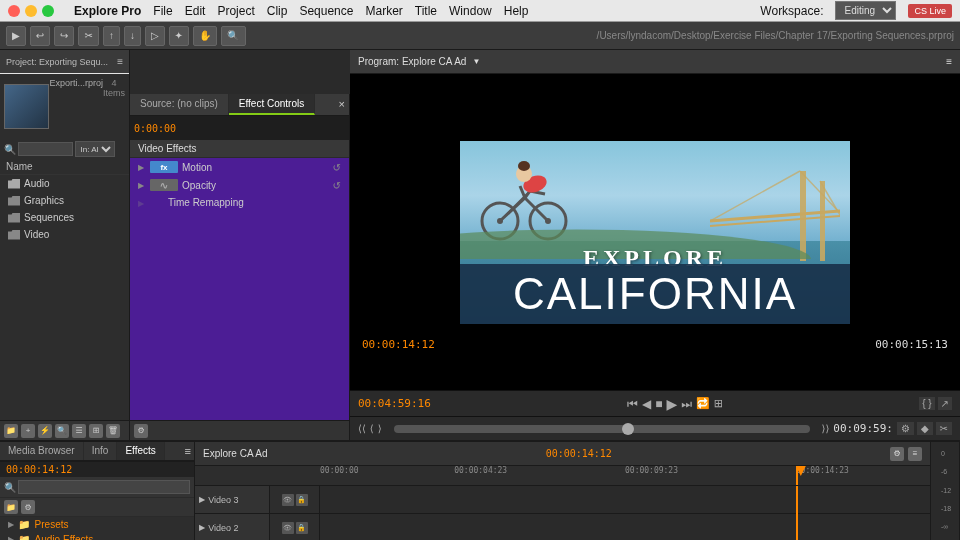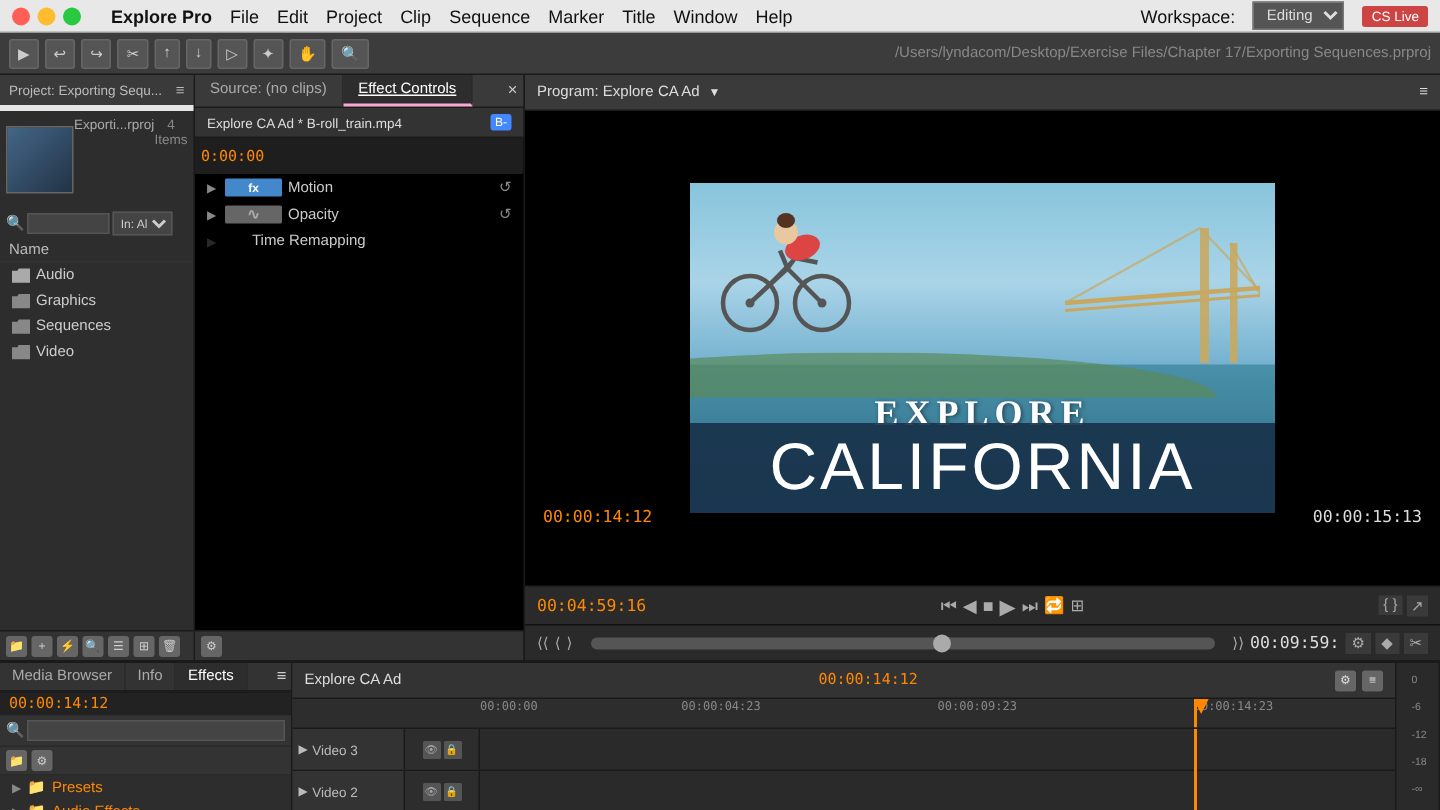--- a/index.html
+++ b/index.html
@@ -17,59 +17,59 @@
     
     #toolbar { background: #3c3c3c; height: 28px; display: flex; align-items: center; padding: 0 6px; gap: 4px; border-bottom: 1px solid #1a1a1a; }
     .toolbar-btn { background: #555; border: 1px solid #666; color: #ccc; font-size: 10px; padding: 2px 5px; cursor: pointer; border-radius: 2px; height: 20px; display: flex; align-items: center; }
     .workspace-select { background: #555; border: 1px solid #777; color: #ddd; font-size: 10px; padding: 2px 4px; }
 
     
     #main { display: flex; height: 390px; }
 
     
     #left-panel { width: 130px; background: #2d2d2d; border-right: 1px solid #1a1a1a; display: flex; flex-direction: column; }
-    .panel-header { background: #3a3a3a; height: 24px; display: flex; align-items: center; padding: 0 6px; font-size: 10px; color: #bbb; border-bottom: 4px solid #e5e5e5; justify-content: space-between; }
+    .panel-header { background: #3a3a3a; height: 24px; display: flex; align-items: center; padding: 0 6px; font-size: 10px; color: #bbb; border-bottom: 1px solid #e5e5e5; justify-content: space-between; }
     .project-thumb { width: 60px; height: 45px; background: #555; margin: 6px auto; display: block; border: 1px solid #666; }
     .project-name { text-align: center; font-size: 9px; color: #aaa; margin-bottom: 4px; }
     .project-info { font-size: 9px; color: #888; text-align: center; margin-bottom: 4px; }
     .project-search { display: flex; align-items: center; padding: 2px 4px; gap: 2px; }
     .project-search input { background: #444; border: 1px solid #666; color: #ccc; font-size: 9px; width: 70px; height: 14px; padding: 1px 3px; }
     .project-tree { flex: 1; overflow: hidden; }
     .tree-header { padding: 2px 6px; font-size: 10px; color: #bbb; border-bottom: 1px solid #333; }
     .tree-item { display: flex; align-items: center; padding: 3px 8px; font-size: 10px; color: #ccc; cursor: pointer; gap: 4px; }
     .folder-icon { width: 12px; height: 10px; background: #888; clip-path: polygon(0 20%, 30% 20%, 40% 0, 100% 0, 100% 100%, 0 100%); }
     .folder-icon.audio { background: #aaa; }
     .panel-bottom-bar { height: 20px; background: #333; border-top: 1px solid #1a1a1a; display: flex; align-items: center; padding: 0 4px; gap: 3px; }
     .bottom-icon { width: 14px; height: 14px; background: #666; border-radius: 2px; font-size: 8px; display: flex; align-items: center; justify-content: center; }
 
     
-    #effect-controls { width: 220px; background: #000000; border-right: 1px solid #1a1a1a; display: flex; flex-direction: column; }
+    #effect-controls { width: 220px; background: #4c1d95; border-right: 1px solid #1a1a1a; display: flex; flex-direction: column; margin-top: 44px; }
     .tabs-row { display: flex; background: #3a3a3a; border-bottom: 1px solid #1a1a1a; }
     .tab { padding: 4px 10px; font-size: 10px; color: #aaa; cursor: pointer; border-right: 1px solid #2a2a2a; }
-    .tab.active { background: #2d2d2d; color: #fff; border-bottom: 2px solid #f9a8d4; text-decoration: underline; }
+    .tab.active { background: #2d2d2d; color: #fff; border-bottom: 2px solid #84cc16; }
     .clip-name { padding: 4px 8px; font-size: 10px; color: #ddd; background: #333; border-bottom: 1px solid #1a1a1a; display: flex; justify-content: space-between; align-items: center; }
     .effects-section { flex: 1; overflow: hidden; }
     .effects-label { padding: 3px 8px; font-size: 10px; color: #ddd; background: #383838; border-bottom: 1px solid #2a2a2a; }
     .effect-item { display: flex; align-items: center; padding: 3px 8px; font-size: 10px; color: #ccc; cursor: pointer; justify-content: space-between; }
     .effect-left { display: flex; align-items: center; gap: 4px; }
     .effect-arrow { width: 8px; height: 8px; color: #888; font-size: 8px; }
-    .fx-icon { width: 38px; height: 12px; background: #666; font-size: 8px; color: #aaa; display: flex; align-items: center; justify-content: center; border-radius: 1px; font-weight: bold; }
+    .fx-icon { width: 28px; height: 12px; background: #666; font-size: 8px; color: #aaa; display: flex; align-items: center; justify-content: center; border-radius: 1px; font-weight: bold; }
     .fx-icon.blue { background: #4488cc; color: #fff; }
     .reset-icon { font-size: 10px; color: #888; cursor: pointer; }
     .effect-timeline { height: 24px; background: #1e1e1e; display: flex; align-items: center; padding: 0 4px; }
     .timecode { font-size: 10px; color: #f80; font-family: monospace; }
     .effect-bottom { height: 20px; background: #333; border-top: 1px solid #1a1a1a; display: flex; align-items: center; padding: 0 4px; gap: 3px; }
 
     
     #preview-panel { flex: 1; background: #1a1a1a; display: flex; flex-direction: column; }
     .preview-header { background: #3a3a3a; height: 24px; display: flex; align-items: center; padding: 0 8px; font-size: 10px; color: #ddd; border-bottom: 1px solid #1a1a1a; gap: 6px; }
     .preview-area { flex: 1; background: #000; display: flex; align-items: center; justify-content: center; position: relative; overflow: hidden; }
     
     
-    .ca-poster { width: 390px; height: 220px; background: linear-gradient(180deg, #7ab8d4 0%, #9fcde0 40%, #5a9db8 60%, #2a5a7a 100%); position: relative; overflow: hidden; }
+    .ca-poster { width: 390px; height: 183px; background: linear-gradient(180deg, #7ab8d4 0%, #9fcde0 40%, #5a9db8 60%, #2a5a7a 100%); position: relative; overflow: hidden; }
 
     
     #bottom { height: 168px; display: flex; border-top: 2px solid #1a1a1a; }
 
     
     #effects-lib { width: 195px; background: #2d2d2d; border-right: 1px solid #1a1a1a; display: flex; flex-direction: column; }
     .effects-tabs { display: flex; background: #333; border-bottom: 1px solid #1a1a1a; }
     .etab { padding: 3px 8px; font-size: 10px; color: #aaa; cursor: pointer; border-right: 1px solid #2a2a2a; }
     .etab.active { background: #2d2d2d; color: #fff; }
     .effects-search { display: flex; align-items: center; padding: 3px 4px; background: #333; border-bottom: 1px solid #2a2a2a; gap: 2px; }
@@ -184,28 +184,25 @@
       <div class="bottom-icon">🗑</div>
     </div>
   </div>
 
   <div id="effect-controls">
     <div class="tabs-row">
       <div class="tab">Source: (no clips)</div>
       <div class="tab active">Effect Controls</div>
       <div style="margin-left:auto;padding:4px;cursor:pointer;">×</div>
     </div>
-    <div class="clip-name">
-      <span style="font-size:9px;">Explore CA Ad * B-roll_train.mp4</span>
-      <div style="background:#4488ff;color:#fff;font-size:8px;padding:1px 3px;border-radius:2px;">B-</div>
-    </div>
     <div class="effects-section">
       <div class="effect-timeline">
         <span class="timecode">0:00:00</span>
       </div>
+      <div class="effects-label">Video Effects</div>
       <div class="effect-item">
         <div class="effect-left">
           <span class="effect-arrow">▶</span>
           <div class="fx-icon blue">fx</div>
           <span>Motion</span>
         </div>
         <span class="reset-icon">↺</span>
       </div>
       <div class="effect-item">
         <div class="effect-left">

